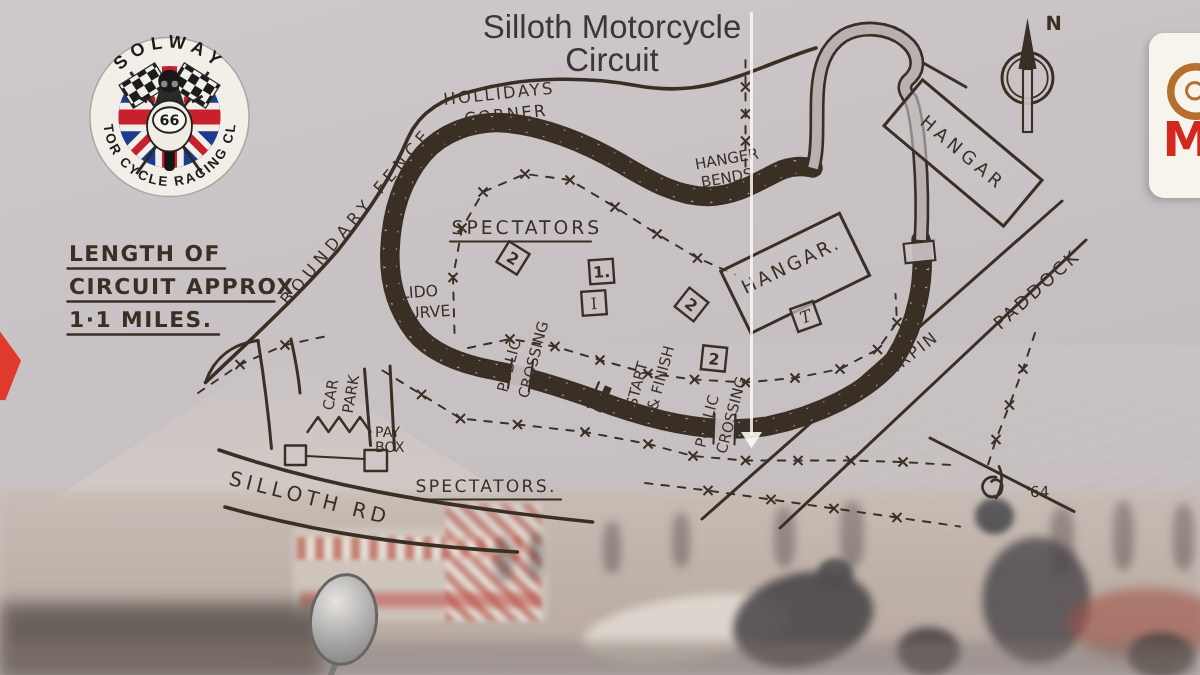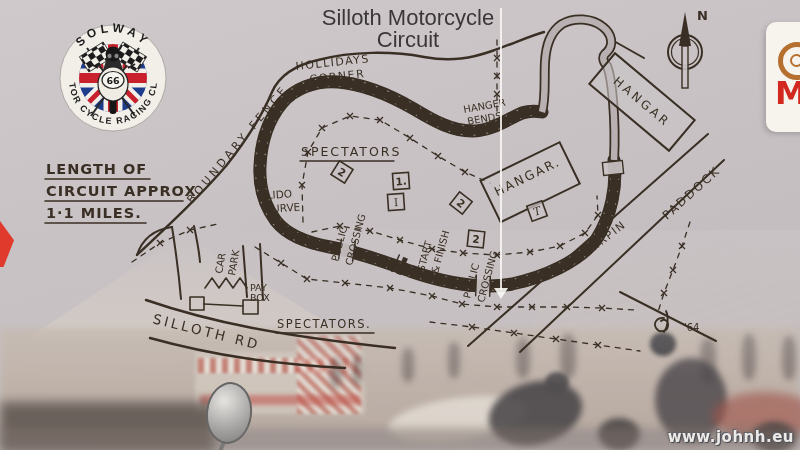--- a/index.html
+++ b/index.html
@@ -301,14 +301,13 @@
   <div id="stringtip"></div>
 
   <div id="redsliver"></div>
 
   <div id="card">
     <div class="ring"></div>
     <div class="ringdot"></div>
     <div class="letter">M</div>
   </div>
 
-  <div id="watermark">www.johnh.eu</div>
 </div>
 
 </body></html>

